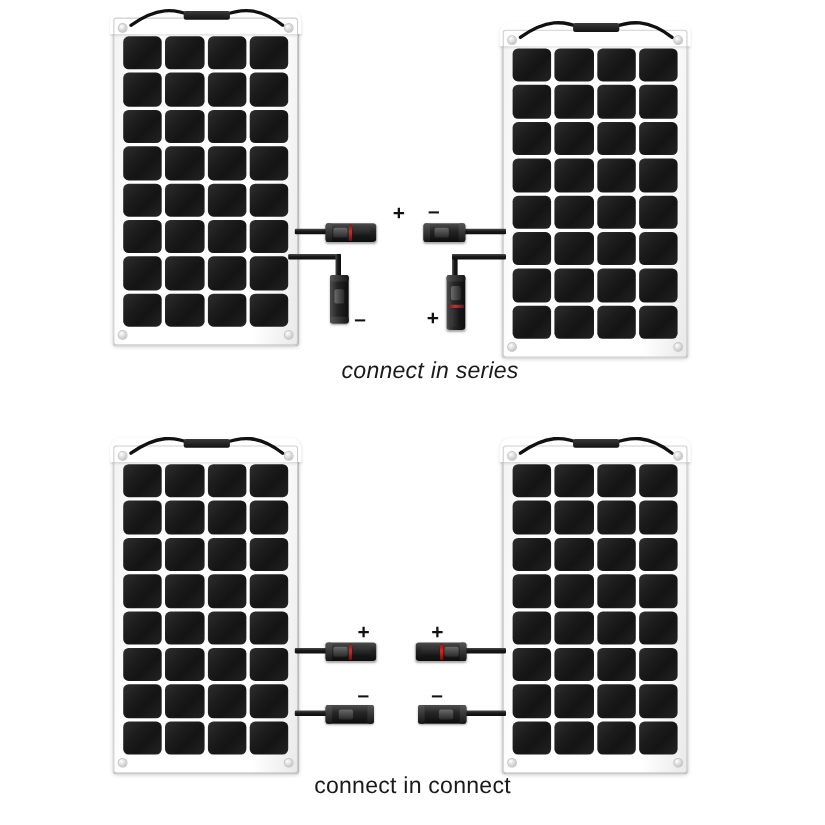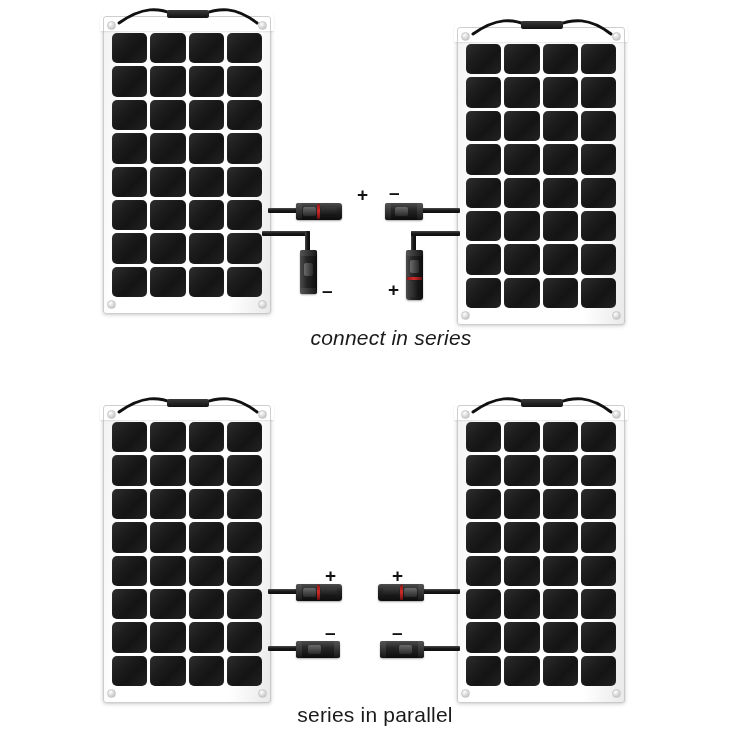--- a/index.html
+++ b/index.html
@@ -437,16 +437,16 @@
 
     <div class="conn" style="left:380px;top:641px;width:44px;transform:scaleX(-1);">
       <div class="conn-h">
         <div class="nut" style="left:0;"></div>
         <div class="barrel" style="left:12px;"></div>
         <div class="nut" style="right:0;"></div>
       </div>
     </div>
     <div class="sign" style="left:392px;top:623px;">–</div>
 
-    <div class="caption" style="left:0;top:703px;">series in parallel</div>
+    <div class="caption" style="left:0;top:703px;">connect in connect</div>
   </div>
 
 </div>
 
 </body></html>

